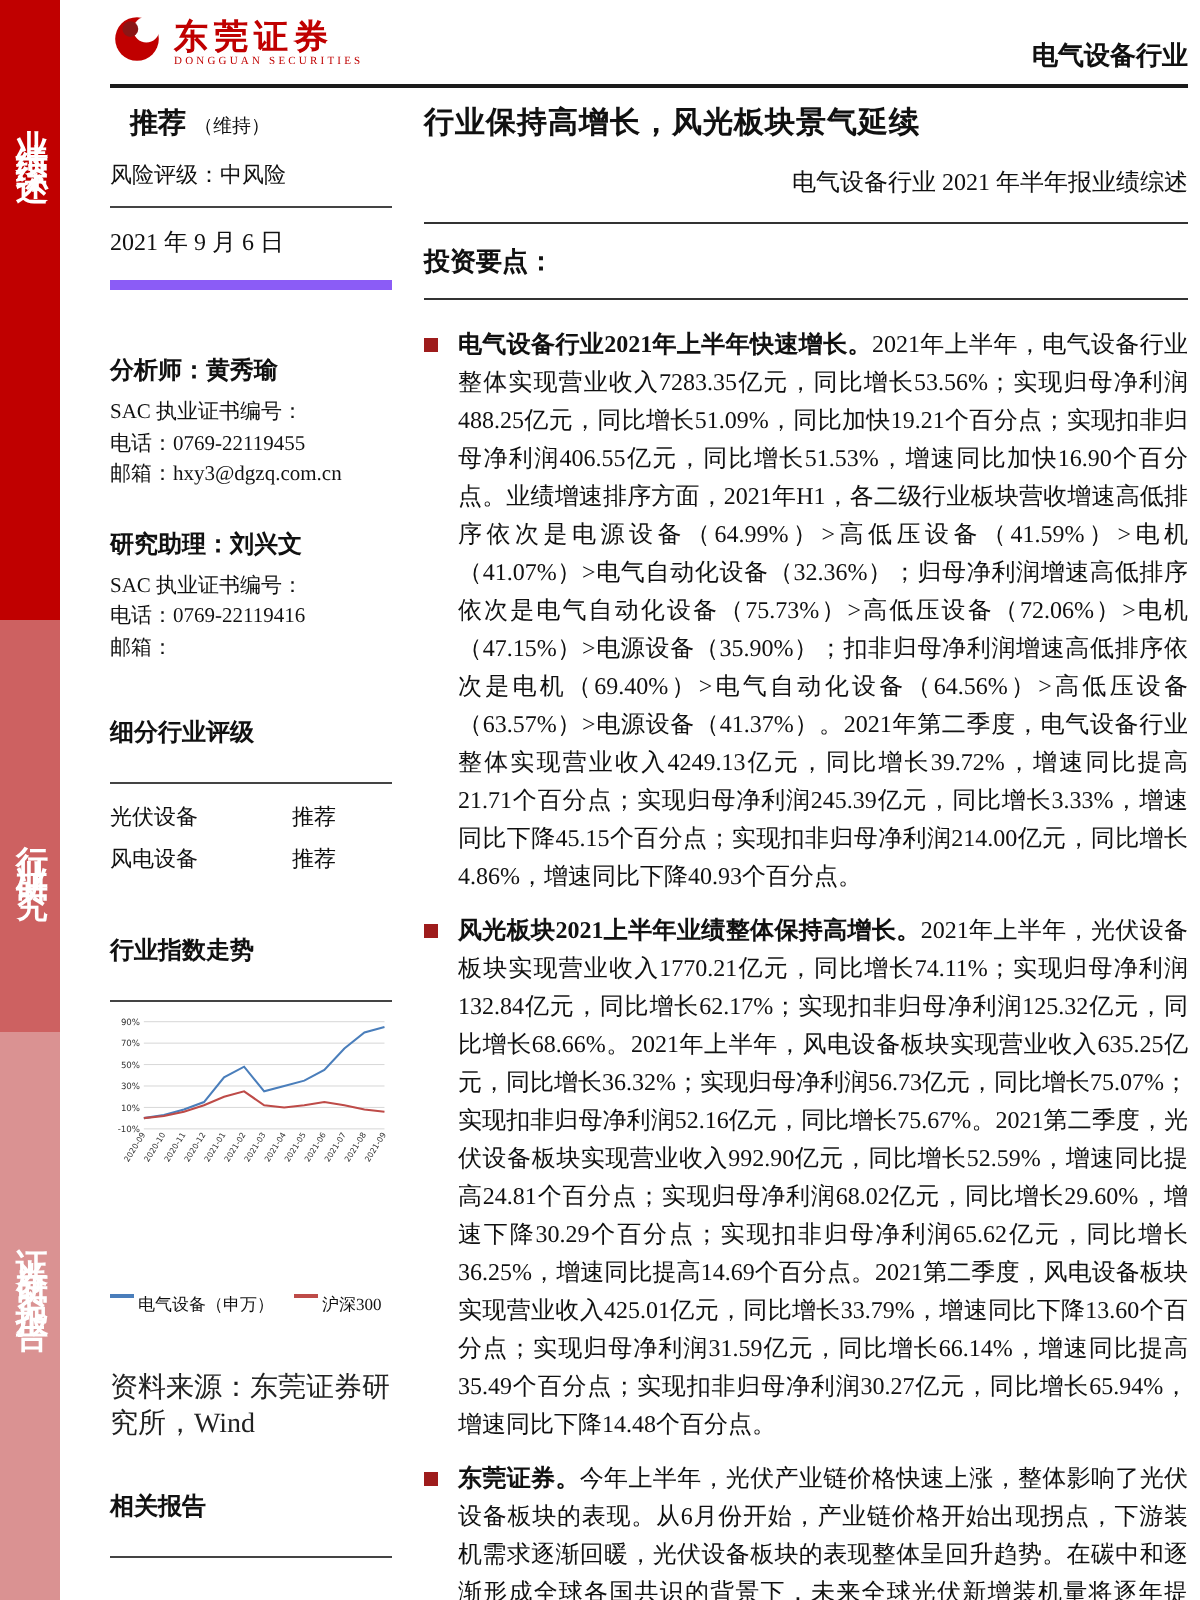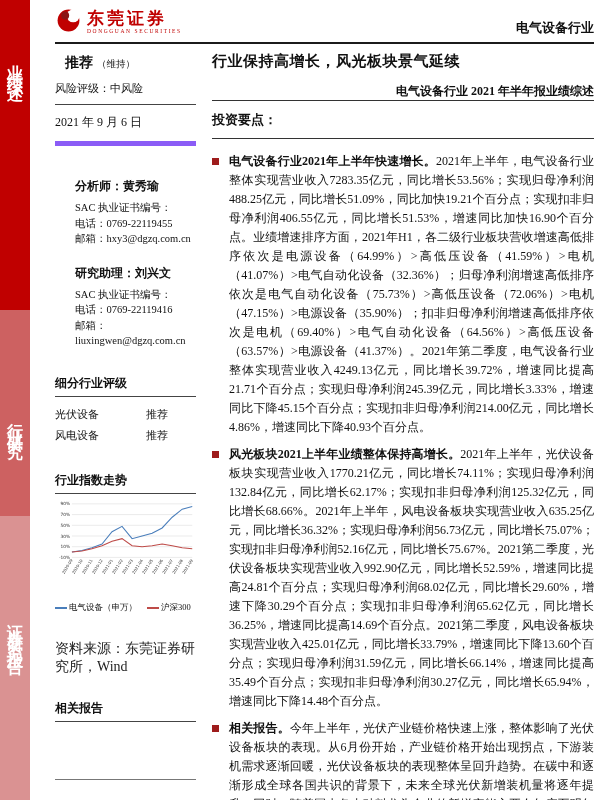--- a/index.html
+++ b/index.html
@@ -32,37 +32,37 @@
   .top-rule { border-bottom:2px solid #1b1b1b; margin-top:4px; }
   .cols { display:flex; margin-top:7px; }
   .col-l { width:141px; margin-right:16px; flex:none; }
   .col-r { flex:1; min-width:0; }
   
   .rating-row { padding:2px 0 0 10px; }
   .rating-main { font-size:14px; font-weight:bold; }
   .rating-sub { font-size:9.5px; }
   .risk-row { font-size:11px; padding:9px 0 8px 0; border-bottom:1px solid #444; }
   .date-row { font-size:12px; padding:9px 0 10px 0; border-bottom:5px solid #8b5cf6; }
-  .an-block { margin-top:32px;margin-left:20px; }
+  .an-block { margin-top:32px; }
   .an-title { font-size:12px; font-weight:bold; margin-bottom:5px; }
   .an-line { font-size:10.5px; line-height:15.5px; }
   .an-block2 { margin-top:18px; }
-  .sec-h { font-size:12px; font-weight:bold; padding-bottom:4px; border-bottom:1px solid #444; margin-top:26px; }
+  .sec-h { font-size:12px; font-weight:bold; padding-bottom:16px; border-bottom:1px solid #444; margin-top:26px; }
   .sub-table { margin-top:7px; }
   .sub-row { display:flex; justify-content:space-between; font-size:11px; line-height:21px; padding-right:28px; }
   .chart-wrap { margin-top:6px; }
   .legend { display:flex; gap:10px; font-size:8.5px; align-items:center; margin-top:1px; }
-  .legend-item { display:flex; align-items:center; gap:2px; }
+  .legend-item { display:flex; align-items:flex-start; gap:2px;margin-top:37px; }
   .legend-dash { width:12px; height:2px; display:inline-block; }
   .source { font-size:14px; color:#222; margin-top:26px; }
   .related-h { margin-top:24px; }
   .related-empty { height:58px; border-bottom:1px solid #777; }
   
   .doc-title { font-size:15px; font-weight:bold; letter-spacing:0.5px; padding-top:1px; }
-  .doc-subtitle { font-size:12px; font-weight:700; text-align:right; margin-top:12px; padding-bottom:0; border-bottom:1.5px solid #333; }
+  .doc-subtitle { font-size:12px; font-weight:400; text-align:right; margin-top:12px; padding-bottom:11px; border-bottom:1.5px solid #333; }
   .kp-head { font-size:13px; font-weight:bold; padding:10px 0 9px 0; border-bottom:1.5px solid #333; }
   .bullets { list-style:none; margin-top:13px; }
   .bullets li { position:relative; padding-left:17px; font-size:12px; line-height:19px; text-align:justify; margin-bottom:8px; }
   .bullets .marker { position:absolute; left:0; top:6px; width:7px; height:7px; background:var(--bullet_red); }
   .lead { font-weight:bold; }
   
   #chart-svg text { font-family:"DejaVu Sans",sans-serif; }
 </style>
 </head>
 <body>
@@ -114,21 +114,20 @@
         <div class="an-line">SAC 执业证书编号：</div>
         <div class="an-line">电话：0769-22119455</div>
         <div class="an-line">邮箱：hxy3@dgzq.com.cn</div>
       </div>
 
       <div class="an-block an-block2">
         <div class="an-title">研究助理：刘兴文</div>
         <div class="an-line">SAC 执业证书编号：</div>
         <div class="an-line">电话：0769-22119416</div>
         <div class="an-line">邮箱：</div>
-        <div class="an-line">liuxingwen@dgzq.com.cn</div>
       </div>
 
       <div class="sec-h">细分行业评级</div>
       <div class="sub-table">
         <div class="sub-row">
           <span>光伏设备</span>
           <span>推荐</span>
         </div>
         <div class="sub-row">
           <span>风电设备</span>
@@ -192,18 +191,18 @@
         <li>
           <span class="marker"></span>
           <span class="lead">电气设备行业2021年上半年快速增长。</span><span>2021年上半年，电气设备行业整体实现营业收入7283.35亿元，同比增长53.56%；实现归母净利润488.25亿元，同比增长51.09%，同比加快19.21个百分点；实现扣非归母净利润406.55亿元，同比增长51.53%，增速同比加快16.90个百分点。业绩增速排序方面，2021年H1，各二级行业板块营收增速高低排序依次是电源设备（64.99%）&gt;高低压设备（41.59%）&gt;电机（41.07%）&gt;电气自动化设备（32.36%）；归母净利润增速高低排序依次是电气自动化设备（75.73%）&gt;高低压设备（72.06%）&gt;电机（47.15%）&gt;电源设备（35.90%）；扣非归母净利润增速高低排序依次是电机（69.40%）&gt;电气自动化设备（64.56%）&gt;高低压设备（63.57%）&gt;电源设备（41.37%）。2021年第二季度，电气设备行业整体实现营业收入4249.13亿元，同比增长39.72%，增速同比提高21.71个百分点；实现归母净利润245.39亿元，同比增长3.33%，增速同比下降45.15个百分点；实现扣非归母净利润214.00亿元，同比增长4.86%，增速同比下降40.93个百分点。</span>
         </li>
         <li>
           <span class="marker"></span>
           <span class="lead">风光板块2021上半年业绩整体保持高增长。</span><span>2021年上半年，光伏设备板块实现营业收入1770.21亿元，同比增长74.11%；实现归母净利润132.84亿元，同比增长62.17%；实现扣非归母净利润125.32亿元，同比增长68.66%。2021年上半年，风电设备板块实现营业收入635.25亿元，同比增长36.32%；实现归母净利润56.73亿元，同比增长75.07%；实现扣非归母净利润52.16亿元，同比增长75.67%。2021第二季度，光伏设备板块实现营业收入992.90亿元，同比增长52.59%，增速同比提高24.81个百分点；实现归母净利润68.02亿元，同比增长29.60%，增速下降30.29个百分点；实现扣非归母净利润65.62亿元，同比增长36.25%，增速同比提高14.69个百分点。2021第二季度，风电设备板块实现营业收入425.01亿元，同比增长33.79%，增速同比下降13.60个百分点；实现归母净利润31.59亿元，同比增长66.14%，增速同比提高35.49个百分点；实现扣非归母净利润30.27亿元，同比增长65.94%，增速同比下降14.48个百分点。</span>
         </li>
         <li>
           <span class="marker"></span>
-          <span class="lead">相关报告。</span><span>今年上半年，光伏产业链价格快速上涨，整体影响了光伏设备板块的表现。从6月份开始，产业链价格开始出现拐点，下游装机需求逐渐回暖，光伏设备板块的表现整体呈回升趋势。在碳中和逐渐形成全球各国共识的背景下，未来全球光伏新增装机量将逐年提升，同时，随着国内各大硅料龙头企业的新增产能主要在年底至明年逐步释放，硅料供应量增加将缓解光伏产业链结构性供需紧张的情况，预计硅料价格在年底至明年有望出现回落，光伏行业将延续高景气。建议关注隆基股份、通威股份、中环股份、阳光电源、福莱特。风电方面，今年是海上风电抢装的最后一年，行业需求旺盛，风电龙头企业全年业绩有望实现高增长，建议关注金风科</span>
+          <span class="lead">东莞证券。</span><span>今年上半年，光伏产业链价格快速上涨，整体影响了光伏设备板块的表现。从6月份开始，产业链价格开始出现拐点，下游装机需求逐渐回暖，光伏设备板块的表现整体呈回升趋势。在碳中和逐渐形成全球各国共识的背景下，未来全球光伏新增装机量将逐年提升，同时，随着国内各大硅料龙头企业的新增产能主要在年底至明年逐步释放，硅料供应量增加将缓解光伏产业链结构性供需紧张的情况，预计硅料价格在年底至明年有望出现回落，光伏行业将延续高景气。建议关注隆基股份、通威股份、中环股份、阳光电源、福莱特。风电方面，今年是海上风电抢装的最后一年，行业需求旺盛，风电龙头企业全年业绩有望实现高增长，建议关注金风科</span>
         </li>
       </ul>
     </div>
   </div>
 </div>
 
 </body></html>

